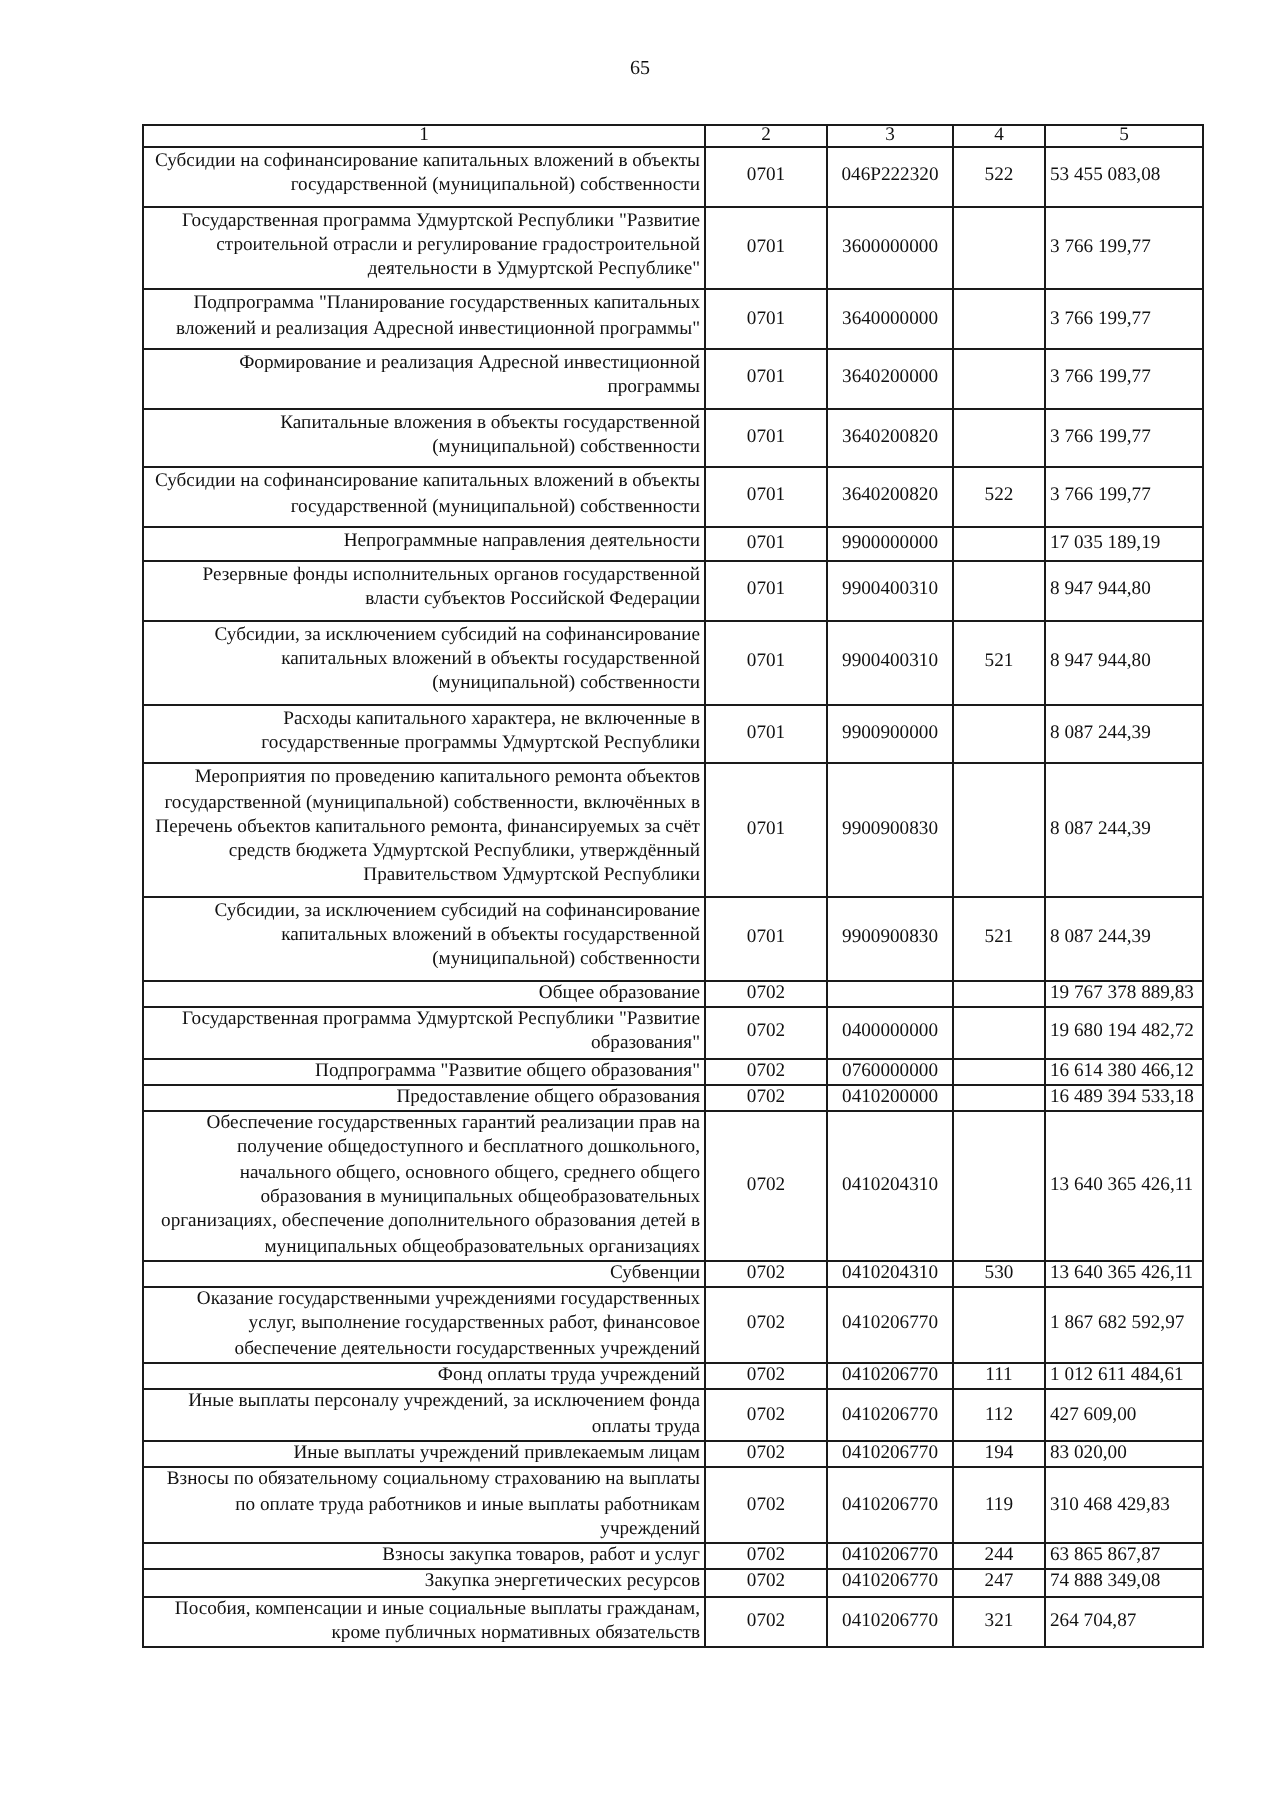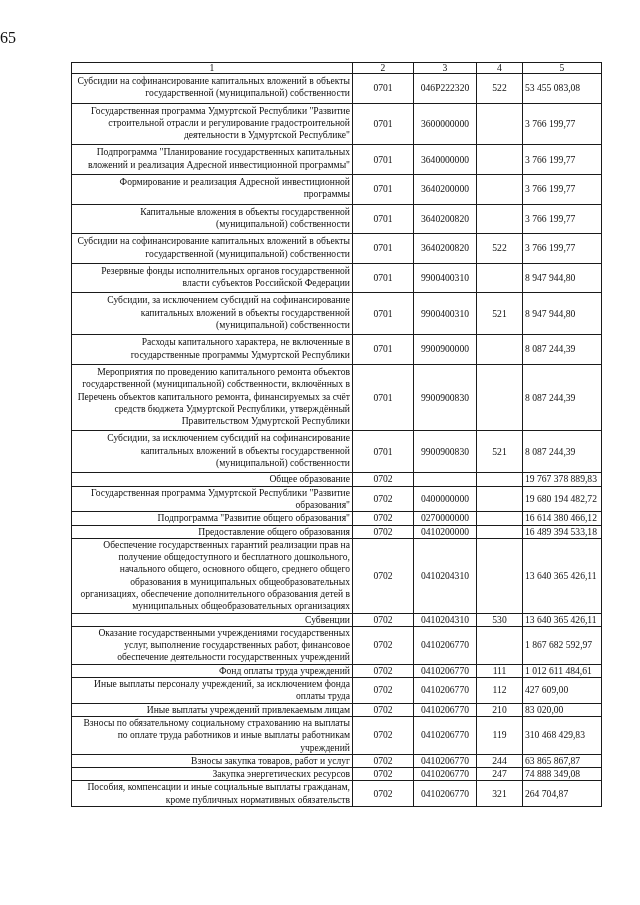--- a/index.html
+++ b/index.html
@@ -1,22 +1,22 @@
 <!DOCTYPE html>
 <html><head>
   <meta charset="utf-8">
   <style>
     html, body { margin: 0; padding: 0; background: #ffffff; }
     body {
       width: 640px; height: 905px; position: relative; overflow: hidden;
       font-family: "Liberation Serif", serif; color: #111111;
     }
     .page-number {
-      position: absolute; top: 29px; left: 0; width: 640px; text-align: left;
-      font-size: 16px;
+      position: absolute; top: 29px; left: 0; width: 640px; text-align: center;
+      font-size: 10px;
     }
     table.budget {
       position: absolute; left: 71px; top: 62px;
       border-collapse: collapse; table-layout: fixed; width: 530px;
       font-size: 9.6px; line-height: 12.3px;
     }
     table.budget col.c1 { width: 281px; }
     table.budget col.c2 { width: 61px; }
     table.budget col.c3 { width: 63px; }
     table.budget col.c4 { width: 46px; }
@@ -90,20 +90,27 @@
         <td class="amount">3 766 199,77</td>
       </tr>
       <tr class="tall">
         <td class="name">Субсидии на софинансирование капитальных вложений в объекты государственной (муниципальной) собственности</td>
         <td class="sec">0701</td>
         <td class="code">3640200820</td>
         <td class="type">522</td>
         <td class="amount">3 766 199,77</td>
       </tr>
       <tr class="tall">
+        <td class="name">Непрограммные направления деятельности</td>
+        <td class="sec">0701</td>
+        <td class="code">9900000000</td>
+        <td class="type"></td>
+        <td class="amount">17 035 189,19</td>
+      </tr>
+      <tr class="tall">
         <td class="name">Резервные фонды исполнительных органов государственной власти субъектов Российской Федерации</td>
         <td class="sec">0701</td>
         <td class="code">9900400310</td>
         <td class="type"></td>
         <td class="amount">8 947 944,80</td>
       </tr>
       <tr class="tall">
         <td class="name">Субсидии, за исключением субсидий на софинансирование капитальных вложений в объекты государственной (муниципальной) собственности</td>
         <td class="sec">0701</td>
         <td class="code">9900400310</td>
@@ -141,21 +148,21 @@
       <tr>
         <td class="name">Государственная программа Удмуртской Республики "Развитие образования"</td>
         <td class="sec">0702</td>
         <td class="code">0400000000</td>
         <td class="type"></td>
         <td class="amount">19 680 194 482,72</td>
       </tr>
       <tr>
         <td class="name">Подпрограмма "Развитие общего образования"</td>
         <td class="sec">0702</td>
-        <td class="code">0270000000</td>
+        <td class="code">0760000000</td>
         <td class="type"></td>
         <td class="amount">16 614 380 466,12</td>
       </tr>
       <tr>
         <td class="name">Предоставление общего образования</td>
         <td class="sec">0702</td>
         <td class="code">0410200000</td>
         <td class="type"></td>
         <td class="amount">16 489 394 533,18</td>
       </tr>
@@ -191,21 +198,21 @@
         <td class="name">Иные выплаты персоналу учреждений, за исключением фонда оплаты труда</td>
         <td class="sec">0702</td>
         <td class="code">0410206770</td>
         <td class="type">112</td>
         <td class="amount">427 609,00</td>
       </tr>
       <tr>
         <td class="name">Иные выплаты учреждений привлекаемым лицам</td>
         <td class="sec">0702</td>
         <td class="code">0410206770</td>
-        <td class="type">210</td>
+        <td class="type">194</td>
         <td class="amount">83 020,00</td>
       </tr>
       <tr>
         <td class="name">Взносы по обязательному социальному страхованию на выплаты по оплате труда работников и иные выплаты работникам учреждений</td>
         <td class="sec">0702</td>
         <td class="code">0410206770</td>
         <td class="type">119</td>
         <td class="amount">310 468 429,83</td>
       </tr>
       <tr>

